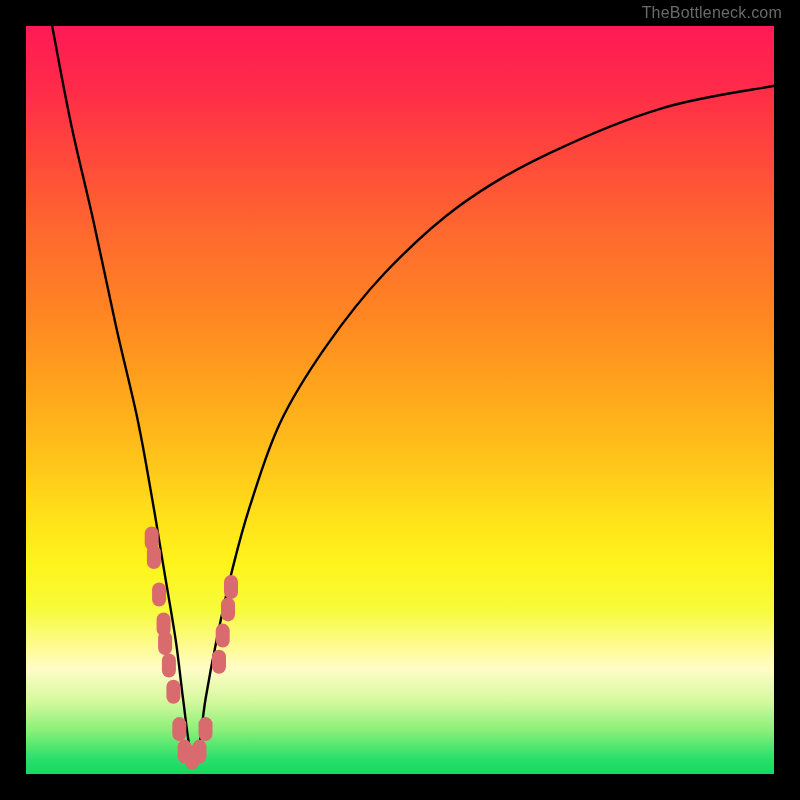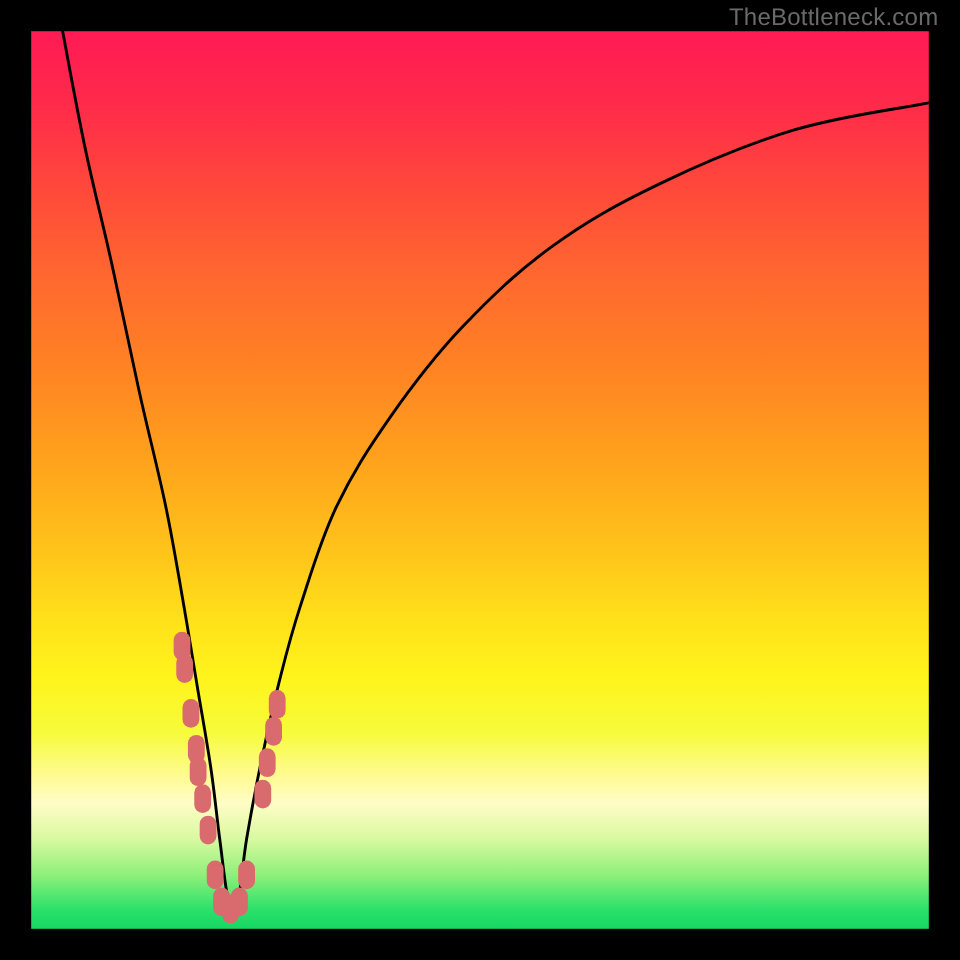--- a/index.html
+++ b/index.html
@@ -42,21 +42,21 @@
       #8ef07a 94%,
       #28e06a 98%,
       #16d863 100%
     );
   }
   .watermark {
     position: absolute;
     top: 4px;
     right: 18px;
     color: #6a6a6a;
-    font-size: 20px;
+    font-size: 16px;
     font-weight: 500;
     letter-spacing: 0.2px;
     user-select: none;
   }
   svg.curve {
     position: absolute;
     left: 0;
     top: 0;
     width: 748px;
     height: 748px;

